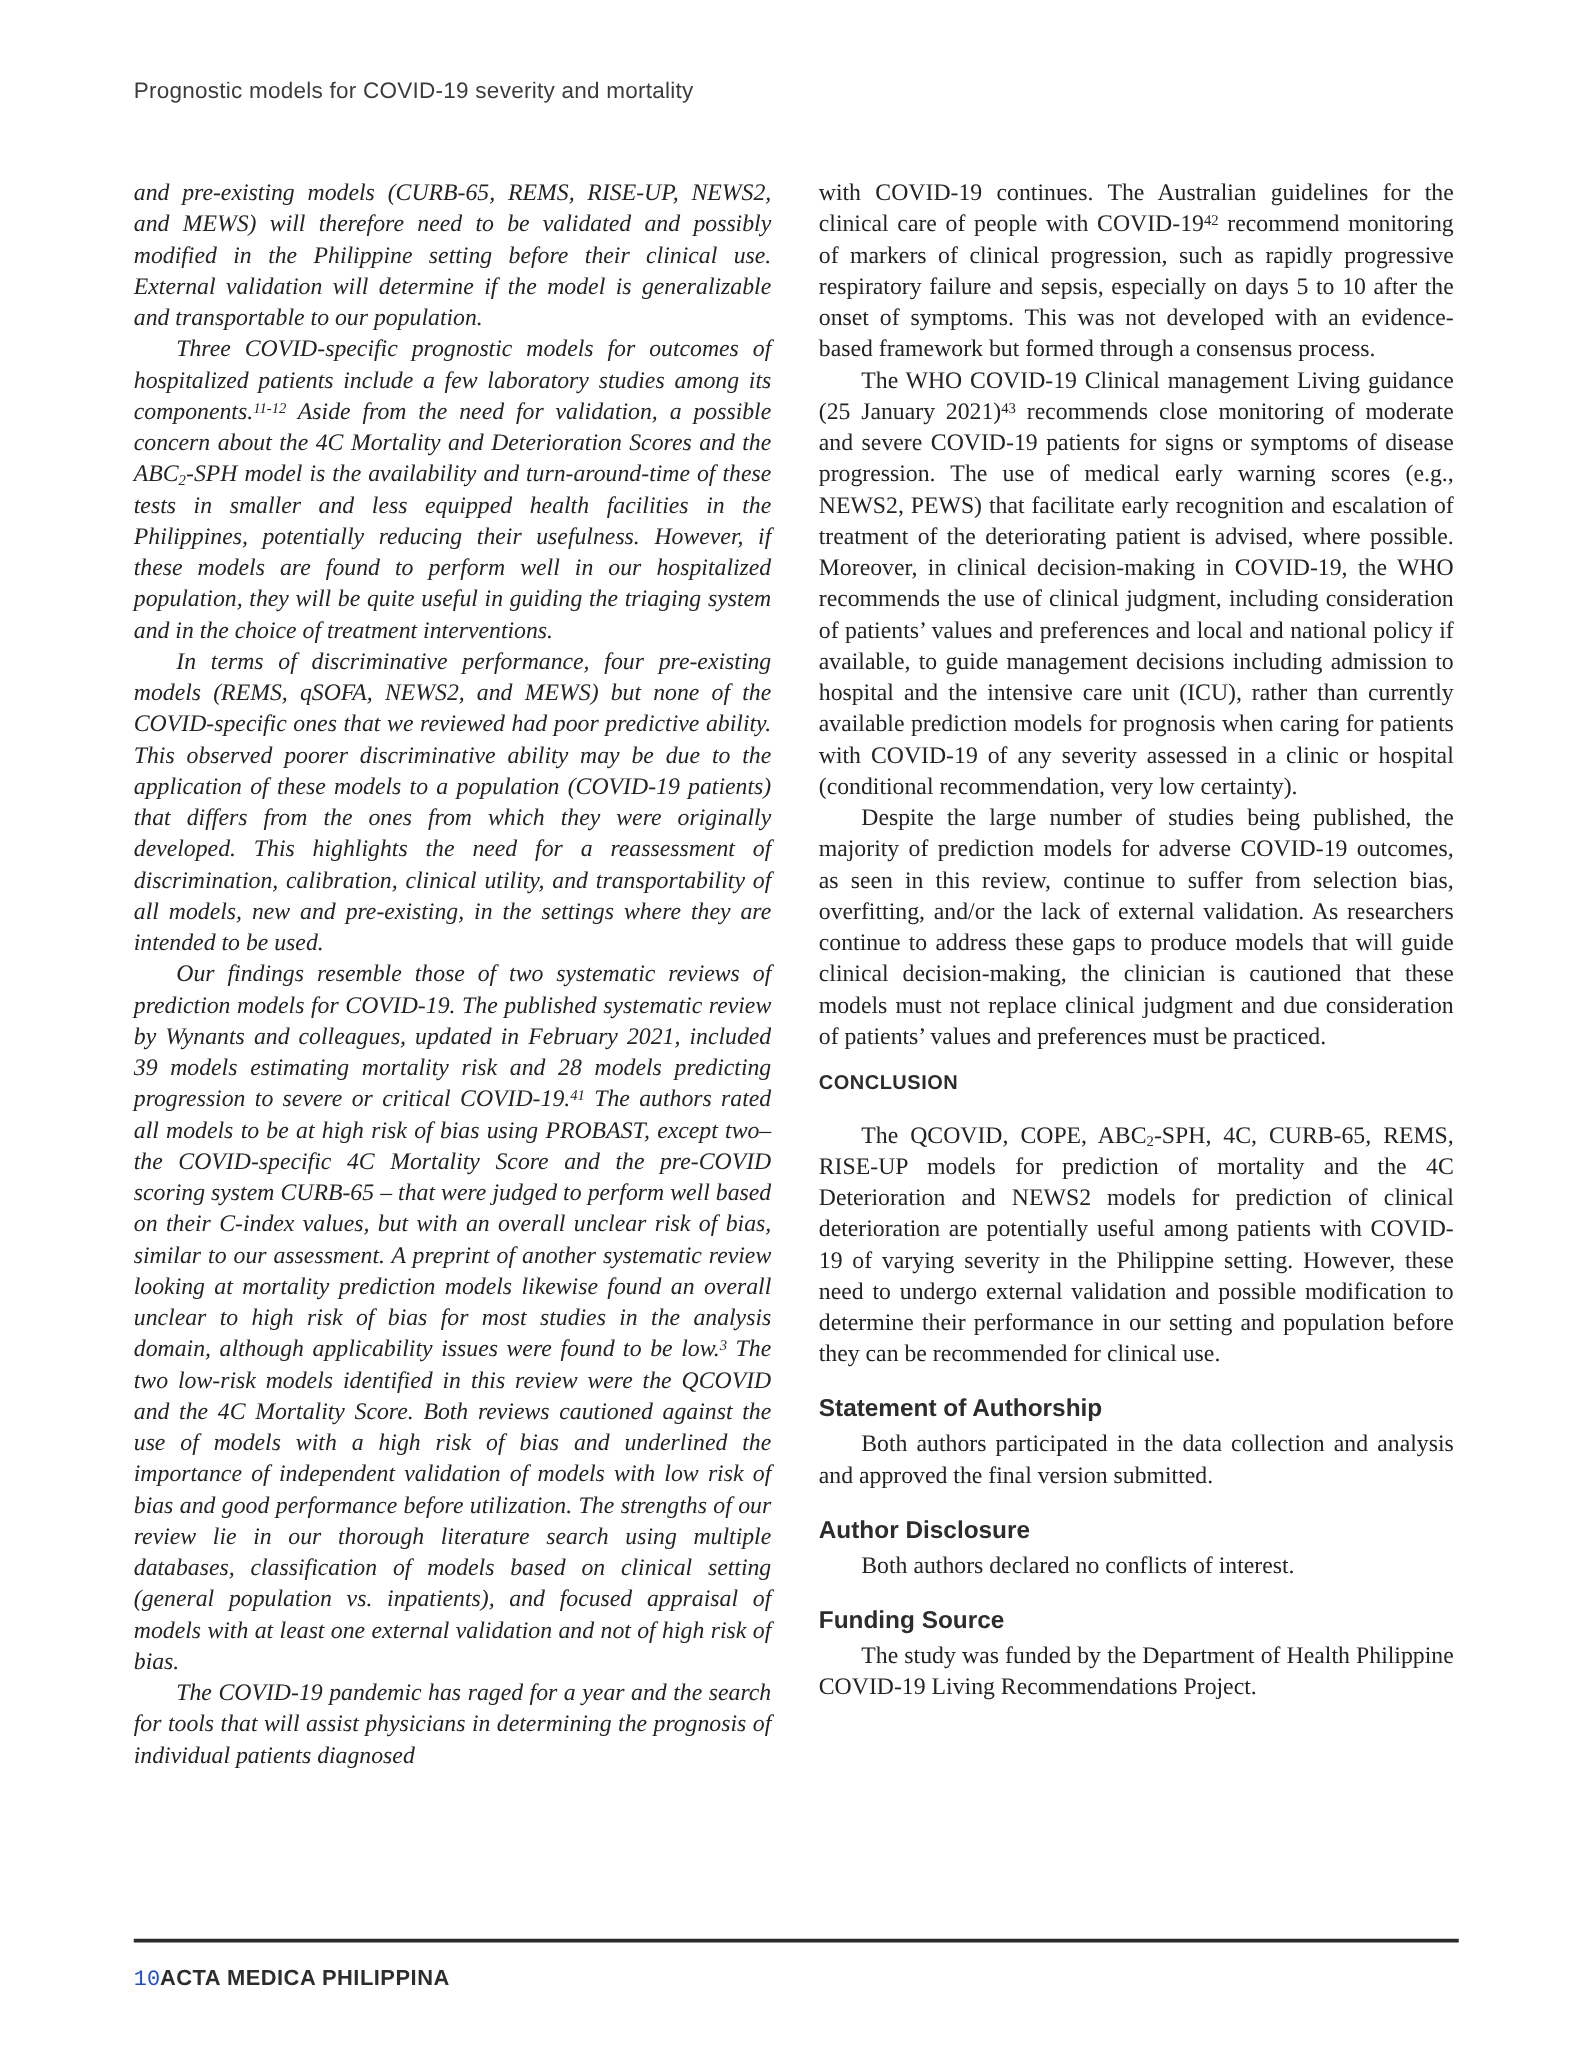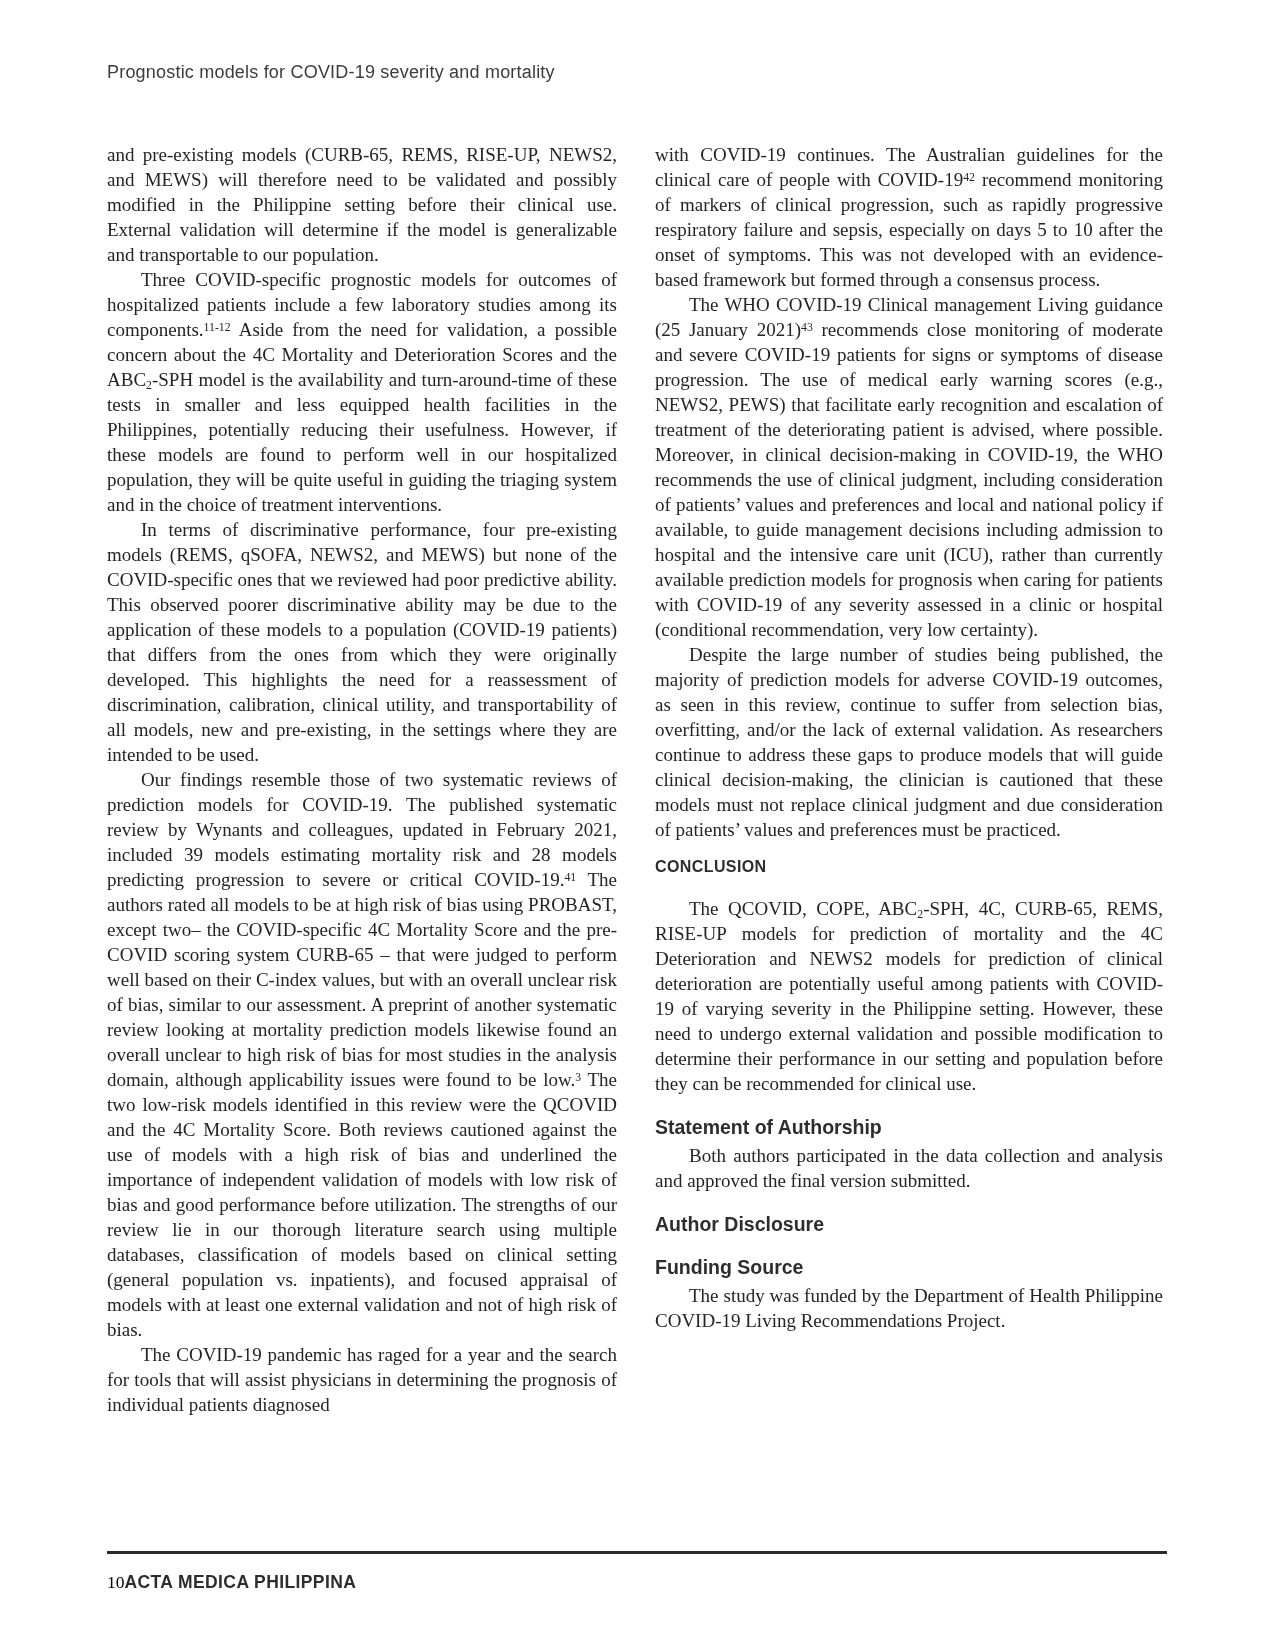--- a/index.html
+++ b/index.html
@@ -12,21 +12,21 @@
   }
   .running-head{
     position:absolute;left:107px;top:62px;
     font-family:"Liberation Sans",sans-serif;
     font-size:18px;color:#3c3c3c;letter-spacing:0.2px;
   }
   .column{
     position:absolute;top:142px;
     font-family:"Liberation Serif",serif;
   }
-  .col-left{left:107px;width:510px;}
+  .col-left{left:107px;width:510px;font-style:italic;}
   .col-right{left:655px;width:508px;}
   p.body{
     margin:0;
     font-family:"Liberation Serif",serif;
     font-size:19px;line-height:25px;
     color:#272324;
     text-align:justify;
     text-justify:inter-word;
   }
   p.body.indent{text-indent:34px;}
@@ -52,22 +52,22 @@
   }
   .footer-rule{
     position:absolute;left:107px;top:1551px;
     width:1060px;height:3px;background:#2b2b2b;
   }
   .footer{
     position:absolute;left:107px;top:1572px;
     display:flex;align-items:baseline;
   }
   .footer .page-number{
-    font-family:Liberation Serif, serif;
-    font-size:17.5px;color:#000000;
+    font-family:Liberation Mono, monospace;
+    font-size:17.5px;color:#1d4ed8;
   }
   .footer .journal-name{
     font-family:"Liberation Sans",sans-serif;
     font-size:17.5px;font-weight:bold;
     color:#2d2d2d;letter-spacing:0.4px;
   }
 </style>
 </head>
 <body>
 
@@ -85,20 +85,21 @@
 
   <div class="column col-right">
       <p class="body">with COVID-19 continues. The Australian guidelines for the clinical care of people with COVID-19<sup>42</sup> recommend monitoring of markers of clinical progression, such as rapidly progressive respiratory failure and sepsis, especially on days 5 to 10 after the onset of symptoms. This was not developed with an evidence-based framework but formed through a consensus process.</p>
       <p class="body indent">The WHO COVID-19 Clinical management Living guidance (25 January 2021)<sup>43</sup> recommends close monitoring of moderate and severe COVID-19 patients for signs or symptoms of disease progression. The use of medical early warning scores (e.g., NEWS2, PEWS) that facilitate early recognition and escalation of treatment of the deteriorating patient is advised, where possible. Moreover, in clinical decision-making in COVID-19, the WHO recommends the use of clinical judgment, including consideration of patients’ values and preferences and local and national policy if available, to guide management decisions including admission to hospital and the intensive care unit (ICU), rather than currently available prediction models for prognosis when caring for patients with COVID-19 of any severity assessed in a clinic or hospital (conditional recommendation, very low certainty).</p>
       <p class="body indent">Despite the large number of studies being published, the majority of prediction models for adverse COVID-19 outcomes, as seen in this review, continue to suffer from selection bias, overfitting, and/or the lack of external validation. As researchers continue to address these gaps to produce models that will guide clinical decision-making, the clinician is cautioned that these models must not replace clinical judgment and due consideration of patients’ values and preferences must be practiced.</p>
       <h2 class="h-conclusion">CONCLUSION</h2>
       <p class="body indent">The QCOVID, COPE, ABC<sub>2</sub>-SPH, 4C, CURB-65, REMS, RISE-UP models for prediction of mortality and the 4C Deterioration and NEWS2 models for prediction of clinical deterioration are potentially useful among patients with COVID-19 of varying severity in the Philippine setting. However, these need to undergo external validation and possible modification to determine their performance in our setting and population before they can be recommended for clinical use.</p>
       <h3 class="h-sub">Statement of Authorship</h3>
       <p class="body indent">Both authors participated in the data collection and analysis and approved the final version submitted.</p>
       <h3 class="h-sub">Author Disclosure</h3>
+      <p class="body indent">Both authors declared no conflicts of interest.</p>
       <h3 class="h-sub">Funding Source</h3>
       <p class="body indent">The study was funded by the Department of Health Philippine COVID-19 Living Recommendations Project.</p>
     </div>
 
   <div class="footer-rule"></div>
 
   <div class="footer">
     <span class="page-number">10</span>
     <span class="journal-name">ACTA MEDICA PHILIPPINA</span>
   </div>

